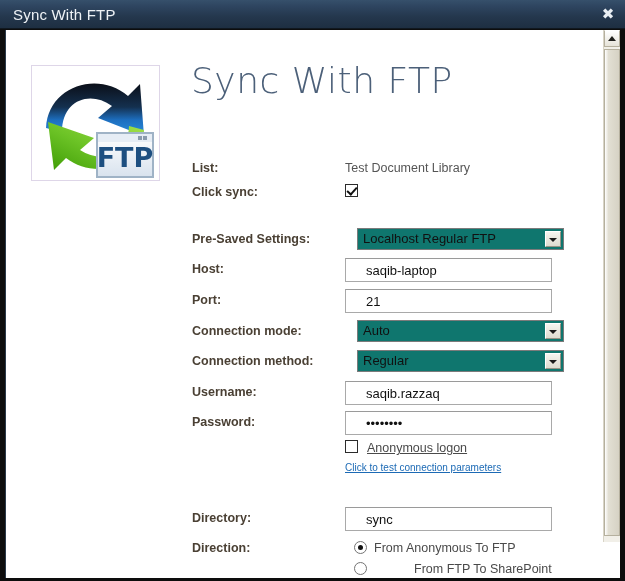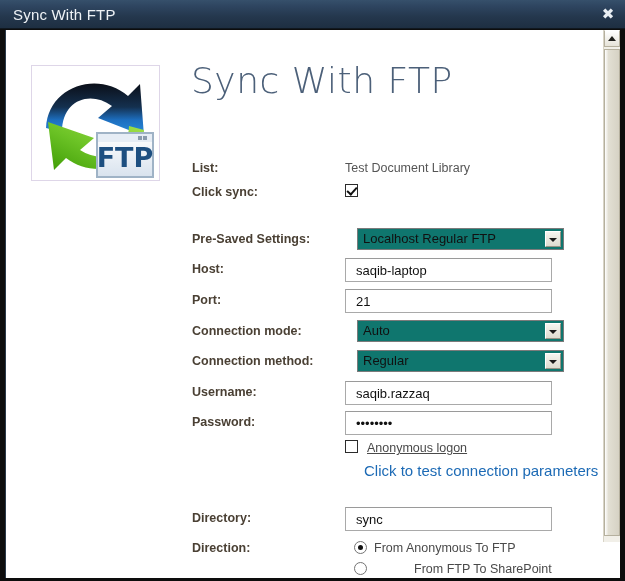--- a/index.html
+++ b/index.html
@@ -135,21 +135,21 @@
   input.text-input {
     position: absolute;
     left: 153px; top: -4px;
     width: 207px; height: 24px;
     border: 1px solid #a9a9a9;
     border-top-color: #9a9a9a;
     background: #ffffff;
     font-family: "Liberation Sans", sans-serif;
     font-size: 13px;
     color: #111111;
-    padding: 0 10px;
+    padding: 0 20px;
     outline: none;
   }
 
   .select-box {
     position: absolute;
     left: 153px; top: -4px;
     width: 207px; height: 22px;
     border: 1px solid #7b7b7b;
     background: #0f766e;
     cursor: pointer;
@@ -223,25 +223,25 @@
   .radio-label {
     position: absolute;
     font-size: 12.5px;
     color: #4a4a4a;
     white-space: nowrap;
   }
 
   #test-connection-link {
     position: absolute;
     left: 339px; top: 432px;
-    font-size: 15px;
+    font-size: 10px;
     color: #1c6ab5;
-    cursor: pointer;
-    white-space: nowrap;
-    margin-left: 19px;
+    text-decoration: underline;
+    cursor: pointer;
+    white-space: nowrap;
   }
 </style>
 </head>
 <body>
 
 <div id="dialog-window">
 
   <div id="title-bar">
     <div id="title-text">Sync With FTP</div>
     <div id="close-button">✖</div>

